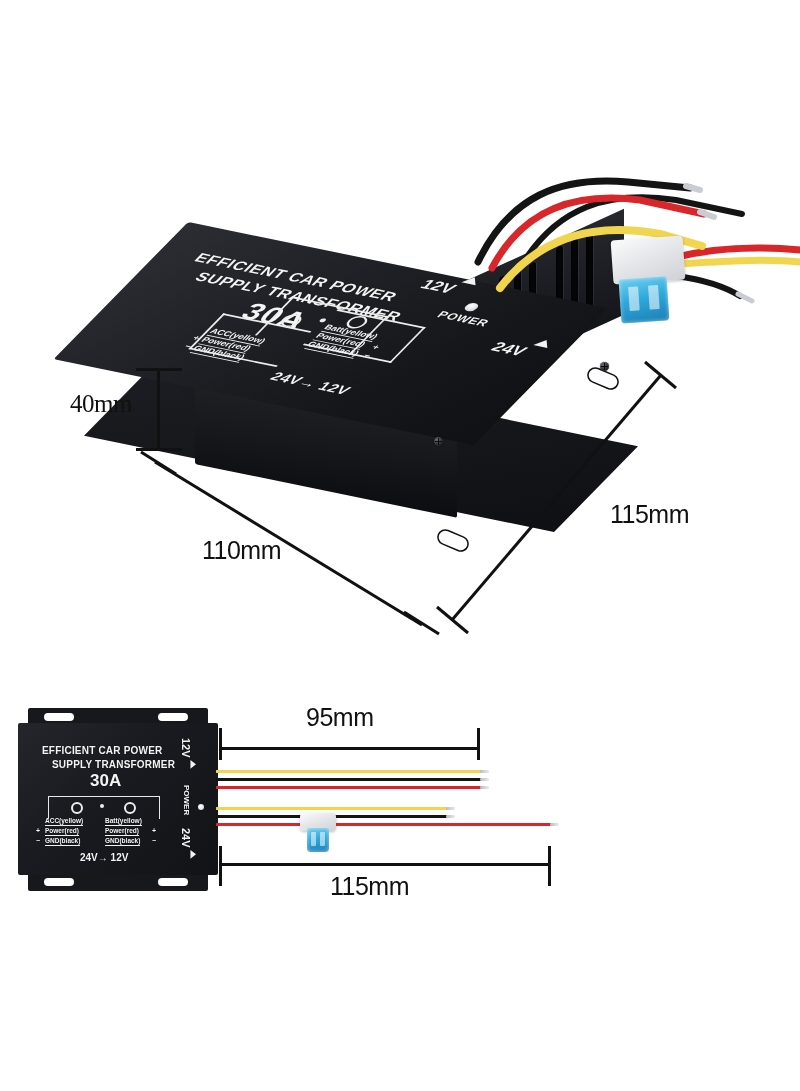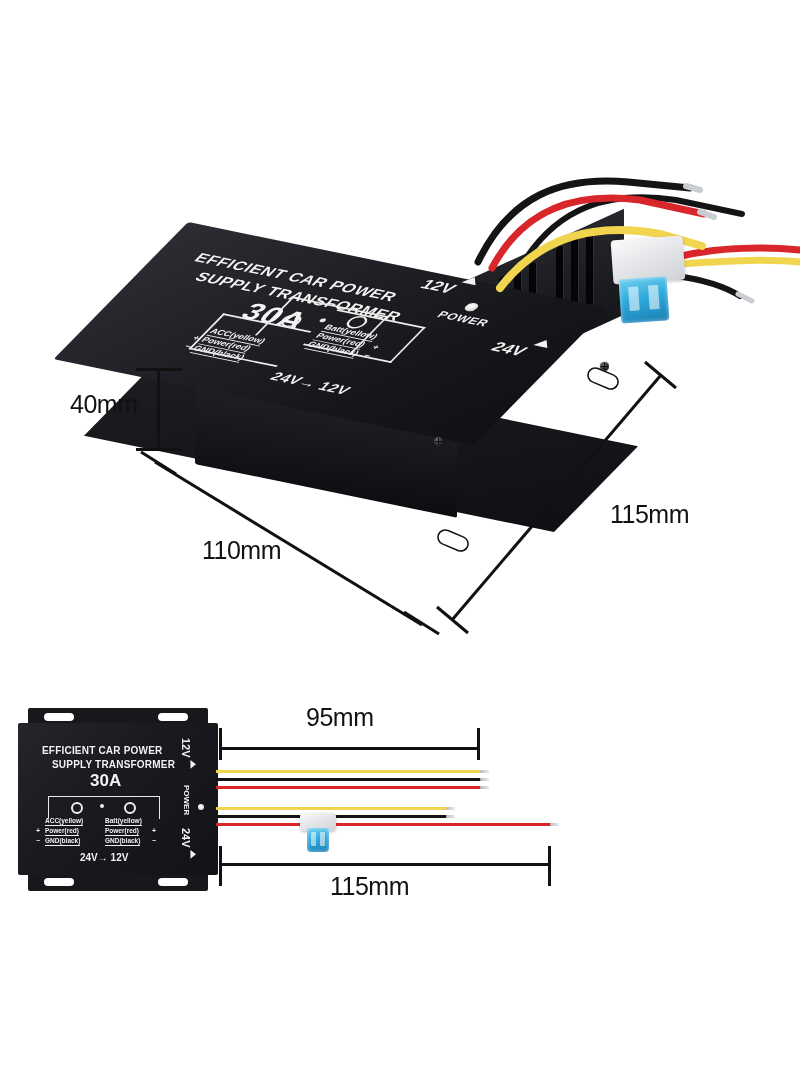--- a/index.html
+++ b/index.html
@@ -308,21 +308,21 @@
     <path d="M700,212 L714,217" stroke="#c9ccd2" stroke-width="6" stroke-linecap="round"></path>
     <path d="M738,294 L752,301" stroke="#c9ccd2" stroke-width="5" stroke-linecap="round"></path>
   </svg>
 
   <div class="fuse-holder" style="left:612px; top:238px; width:72px; height:44px; transform:rotate(-4deg);"></div>
   <div class="blade-fuse" style="left:620px; top:278px; width:48px; height:44px; transform:rotate(-4deg);"></div>
 
   <div class="dim-tick" style="left:136px; top:368px; width:46px; height:3px;"></div>
   <div class="dim-rule" style="left:157px; top:368px; width:3px; height:82px;"></div>
   <div class="dim-tick" style="left:136px; top:448px; width:46px; height:3px;"></div>
-  <div class="dim-label" style="left:70px; top:390px; font-size:25px;">40mm</div>
+  <div class="dim-label" style="left:70px; top:390px; font-size:25px;font-family:Liberation Serif, serif;">40mm</div>
 
   <svg class="abs" style="left:0; top:0; width:800px; height:650px;" viewBox="0 0 800 650">
     <line x1="155" y1="462" x2="422" y2="625" stroke="#111" stroke-width="3"></line>
     <line x1="141" y1="452" x2="176" y2="474" stroke="#111" stroke-width="3"></line>
     <line x1="404" y1="612" x2="439" y2="634" stroke="#111" stroke-width="3"></line>
   </svg>
   <div class="dim-label" style="left:202px; top:536px; font-size:25px;">110mm</div>
 
   <svg class="abs" style="left:0; top:0; width:800px; height:650px;" viewBox="0 0 800 650">
     <line x1="661" y1="375" x2="452" y2="620" stroke="#111" stroke-width="3"></line>

